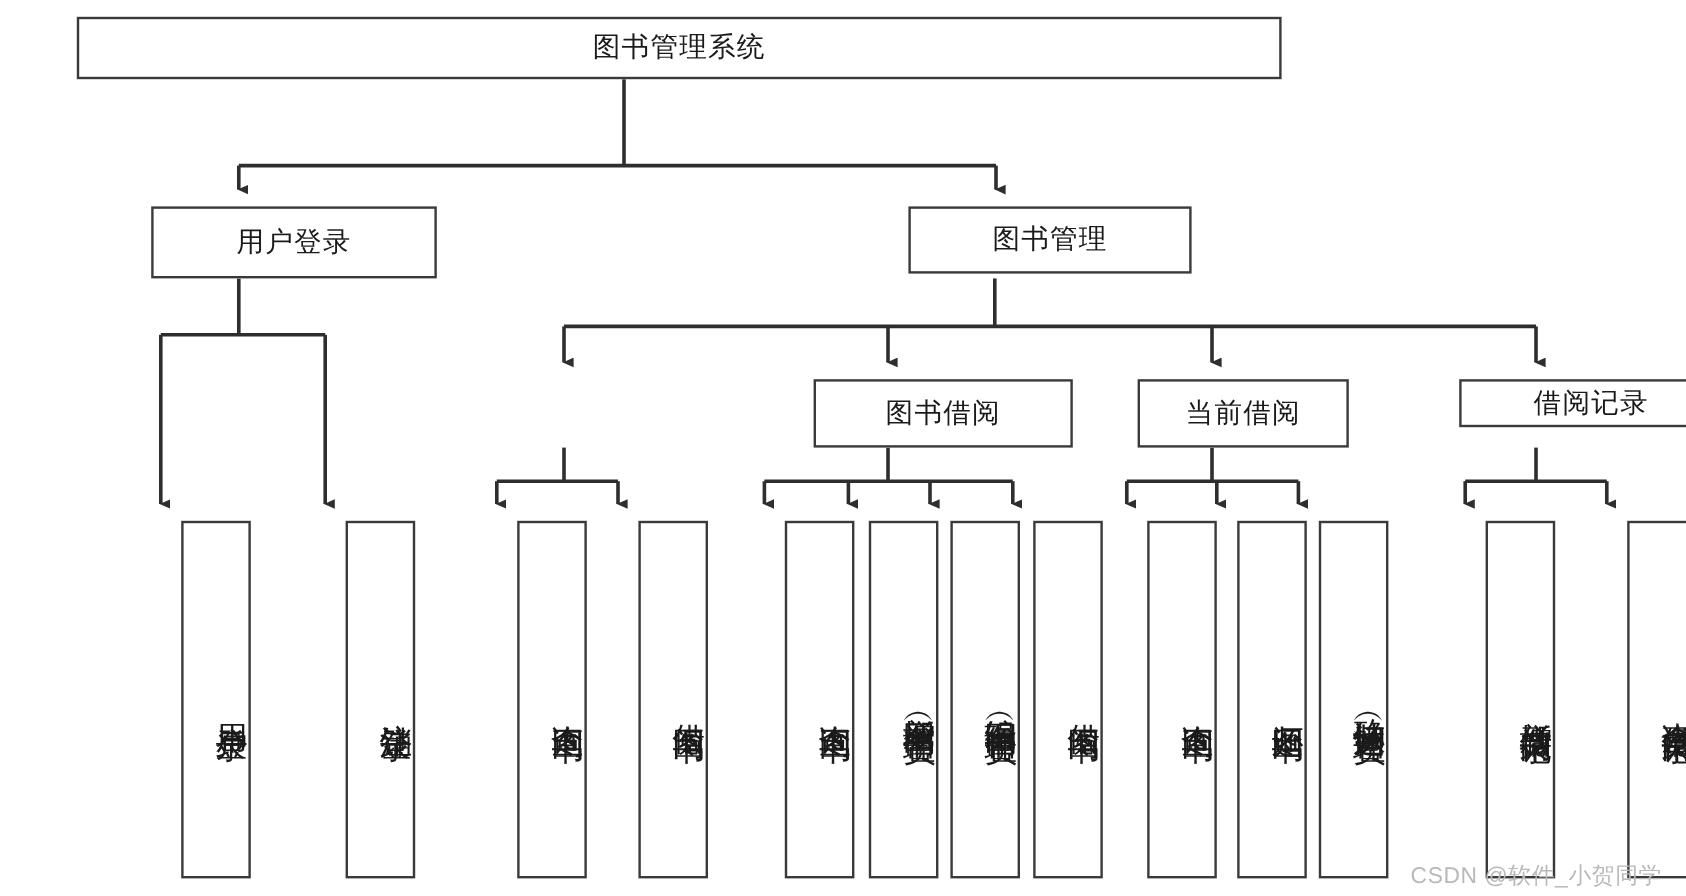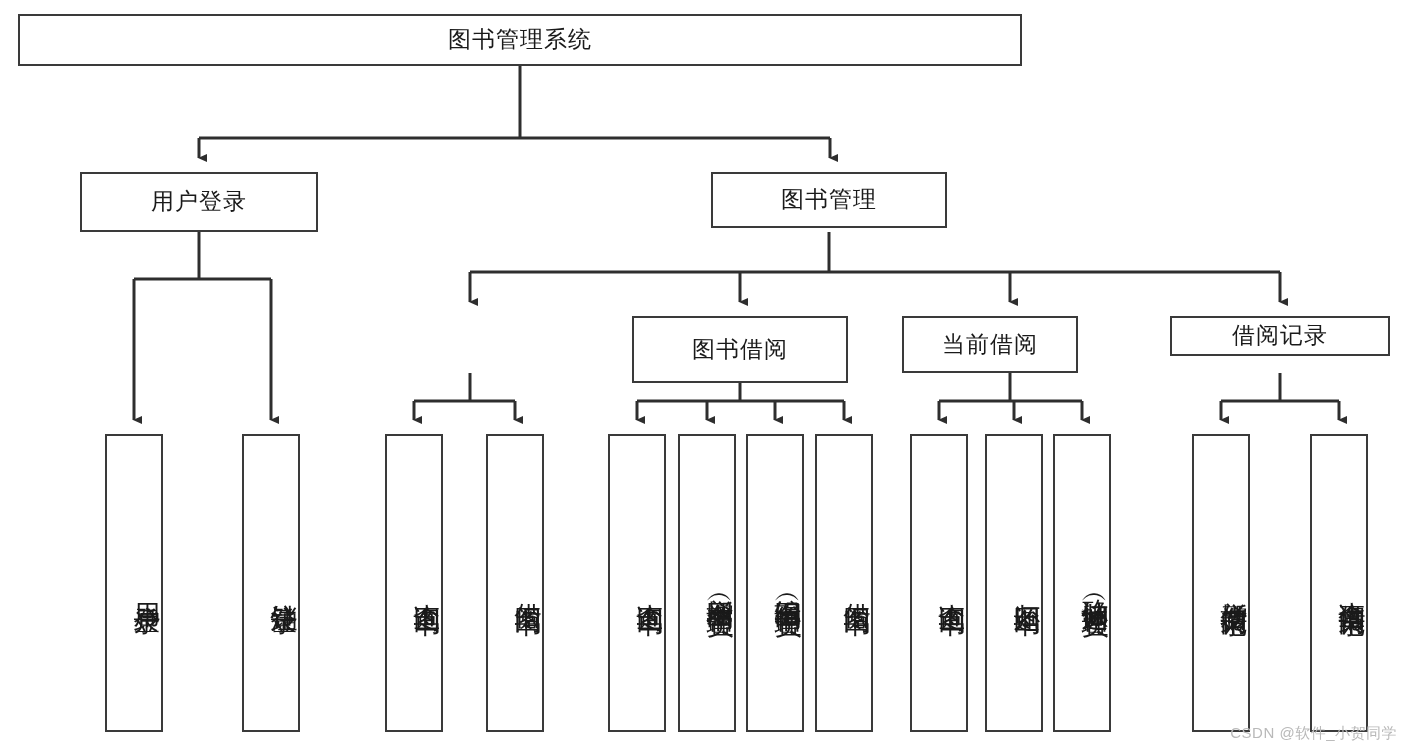--- a/index.html
+++ b/index.html
@@ -28,20 +28,21 @@
   }
   .node {
     position: absolute;
     box-sizing: border-box;
     background: #ffffff;
     border: 2px solid #3a3a3a;
     display: flex;
     align-items: center;
     justify-content: center;
     color: #1a1a1a;
+    margin-left: 46px;
   }
   .node.horiz {
     font-size: 23px;
     letter-spacing: 1px;
     line-height: 1.2;
   }
   .node.vert {
     writing-mode: vertical-rl;
     text-orientation: upright;
     font-size: 27px;
@@ -51,23 +52,23 @@
     justify-content: center;
     padding-top: 6px;
   }
   .node.vert .vlabel {
     writing-mode: vertical-rl;
     text-orientation: upright;
     white-space: nowrap;
   }
   #watermark {
     position: absolute;
-    right: 8px;
+    right: 20px;
     bottom: 4px;
-    font-size: 15px;
+    font-size: 19px;
     color: #b9b9b9;
     letter-spacing: 0.5px;
     white-space: nowrap;
   }
 </style>
 </head>
 <body>
 
 <div id="diagram-canvas">
 
@@ -125,21 +126,21 @@
     <span>图书管理系统</span>
   </div>
 
   <div class="node horiz" id="node-l2-0" style="left: 80px; top: 172px; width: 238px; height: 60px;">
     <span>用户登录</span>
   </div>
   <div class="node horiz" id="node-l2-1" style="left: 711px; top: 172px; width: 236px; height: 56px;">
     <span>图书管理</span>
   </div>
 
-  <div class="node horiz" id="node-l3-1" style="left: 632px; top: 316px; width: 216px; height: 67px;">
+  <div class="node horiz" id="node-l3-1" style="left: 632px; top: 316px; width: 216px; height: 57px;">
     <span>图书借阅</span>
   </div>
   <div class="node horiz" id="node-l3-2" style="left: 902px; top: 316px; width: 176px; height: 57px;">
     <span>当前借阅</span>
   </div>
   <div class="node horiz" id="node-l3-3" style="left: 1170px; top: 316px; width: 220px; height: 40px;">
     <span>借阅记录</span>
   </div>
 
   <div class="node vert" id="node-leaf-0" style="left: 105px; top: 434px; width: 58px; height: 298px;">

